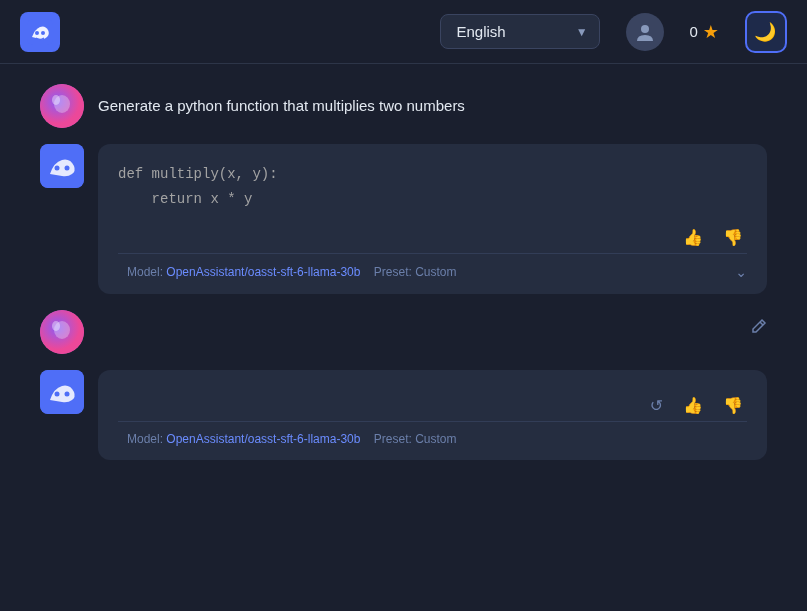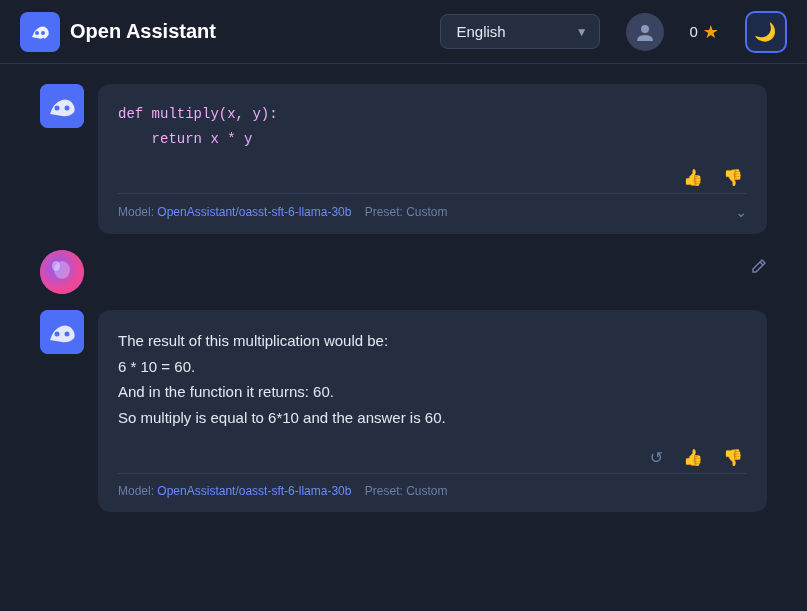--- a/index.html
+++ b/index.html
@@ -166,21 +166,21 @@
       background: #252d40;
       border-radius: 12px;
       padding: 18px 20px 14px;
       flex: 1;
       max-width: 670px;
     }
 
     .code-text {
       font-family: 'Courier New', Courier, monospace;
       font-size: 14px;
-      color: #f0abfc;
+      color: #a3a3a3;
       line-height: 1.8;
       margin-bottom: 8px;
     }
 
     .message-actions {
       display: flex;
       justify-content: flex-end;
       gap: 12px;
       padding: 6px 0 4px;
     }
@@ -199,20 +199,21 @@
       border-top: 1px solid #323d57;
       padding-top: 10px;
       display: flex;
       align-items: center;
       justify-content: space-between;
     }
 
     .meta-text {
       font-size: 12px;
       color: #6b7faa;
+      margin-left: 9px;
     }
 
     .meta-model {
       color: #6b8cff;
       font-size: 12px;
     }
 
     .expand-btn {
       background: none;
       border: none;
@@ -250,21 +251,20 @@
   <div class="logo-area">
     <div class="logo-icon">
       <svg width="26" height="26" viewBox="0 0 26 26" fill="none">
         <rect width="26" height="26" rx="6" fill="#4f6ef7"></rect>
         <path d="M5 18 Q8 10 13 8 Q18 6 21 11 Q23 15 20 18 Q17 21 13 20 Q9 19 5 18Z" fill="white" opacity="0.9"></path>
         <circle cx="10" cy="14" r="2" fill="#4f6ef7"></circle>
         <circle cx="16" cy="14" r="2" fill="#4f6ef7"></circle>
         <path d="M9 19 Q13 22 17 19" stroke="#4f6ef7" stroke-width="1.5" fill="none"></path>
       </svg>
     </div>
-    <span class="logo-title">Open Assistant</span>
   </div>
 
   <div class="header-controls">
     <div class="language-wrapper">
       <select class="language-select">
         <option>English</option>
         <option>French</option>
         <option>German</option>
         <option>Spanish</option>
       </select>
@@ -284,20 +284,36 @@
     </div>
 
     <button class="dark-mode-btn">
       <span>🌙</span>
     </button>
   </div>
 </header>
 
 <main class="main">
 
+  <div class="message-row">
+    <div class="avatar avatar-user">
+      <svg width="44" height="44" viewBox="0 0 44 44">
+        <defs>
+          <radialGradient id="g1" cx="40%" cy="40%">
+            <stop offset="0%" stop-color="#8b5cf6"></stop>
+            <stop offset="100%" stop-color="#ec4899"></stop>
+          </radialGradient>
+        </defs>
+        <circle cx="22" cy="22" r="22" fill="url(#g1)"></circle>
+        <ellipse cx="22" cy="20" rx="8" ry="9" fill="#fff" opacity="0.3"></ellipse>
+        <ellipse cx="16" cy="16" rx="4" ry="5" fill="#fff" opacity="0.4"></ellipse>
+      </svg>
+    </div>
+    <div class="message-text">Generate a python function that multiplies two numbers</div>
+  </div>
 
   <div class="message-row">
     <div class="avatar avatar-bot">
       <svg width="44" height="44" viewBox="0 0 44 44">
         <rect width="44" height="44" rx="8" fill="#4f6ef7"></rect>
         <path d="M10 30 Q14 18 22 16 Q30 14 34 22 Q36 27 32 30 Q28 33 22 32 Q16 31 10 30Z" fill="white" opacity="0.85"></path>
         <circle cx="17" cy="24" r="2.5" fill="#4f6ef7"></circle>
         <circle cx="27" cy="24" r="2.5" fill="#4f6ef7"></circle>
       </svg>
     </div>
@@ -342,26 +358,20 @@
   <div class="message-row">
     <div class="avatar avatar-bot">
       <svg width="44" height="44" viewBox="0 0 44 44">
         <rect width="44" height="44" rx="8" fill="#4f6ef7"></rect>
         <path d="M10 30 Q14 18 22 16 Q30 14 34 22 Q36 27 32 30 Q28 33 22 32 Q16 31 10 30Z" fill="white" opacity="0.85"></path>
         <circle cx="17" cy="24" r="2.5" fill="#4f6ef7"></circle>
         <circle cx="27" cy="24" r="2.5" fill="#4f6ef7"></circle>
       </svg>
     </div>
     <div class="message-box">
-      <div class="response-text">
-        The result of this multiplication would be:<br>
-        6 * 10 = 60.<br>
-        And in the function it returns: 60.<br>
-        So multiply is equal to 6*10 and the answer is 60.
-      </div>
       <div class="message-actions">
         <button class="action-btn">↺</button>
         <button class="action-btn">👍</button>
         <button class="action-btn">👎</button>
       </div>
       <div class="message-meta">
         <span class="meta-text">
           Model: <span class="meta-model">OpenAssistant/oasst-sft-6-llama-30b</span>
           &nbsp;&nbsp; Preset: Custom
         </span>

